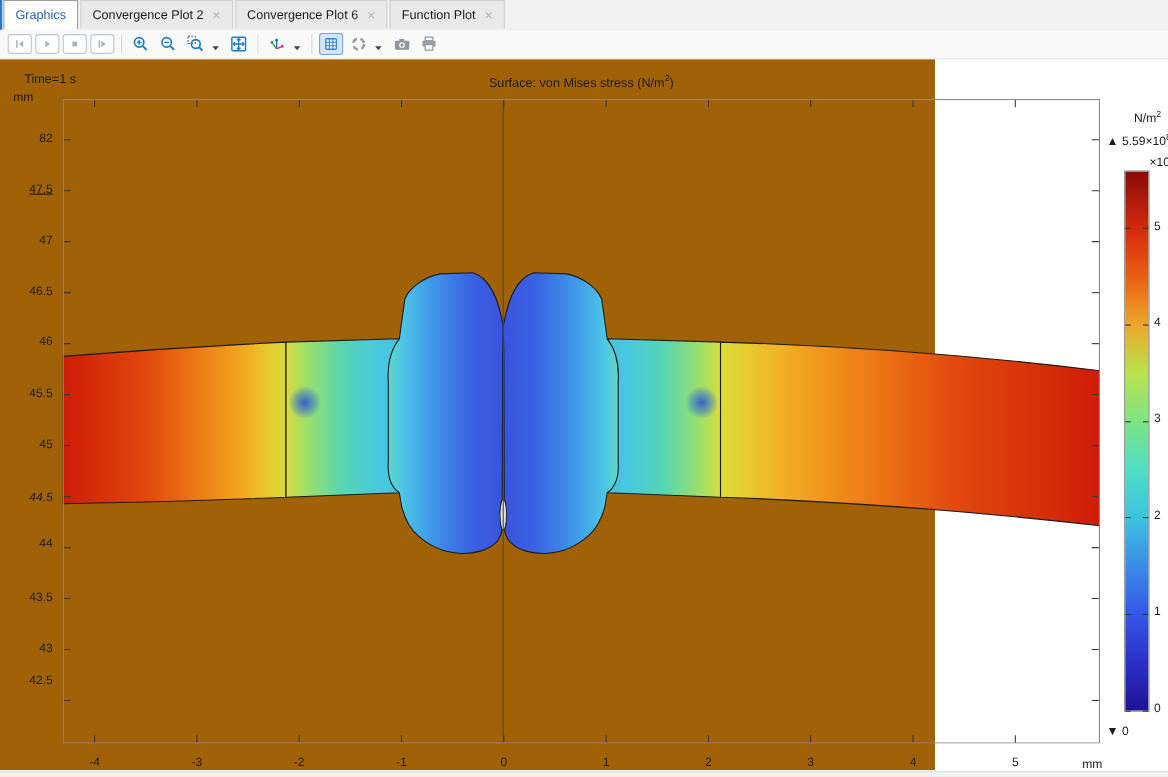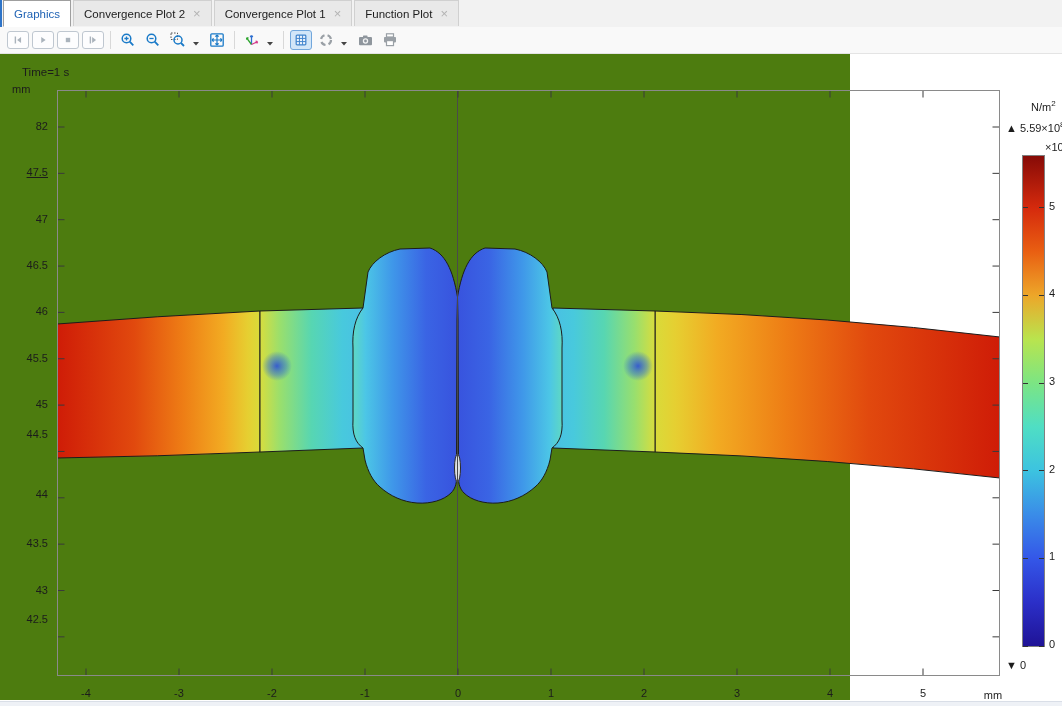--- a/index.html
+++ b/index.html
@@ -20,21 +20,21 @@
   .toolbar{position:absolute;left:0;top:27px;width:1062px;height:27px;background:#f9f9f9;
            border-bottom:1px solid #e4e4e4;display:flex;align-items:center;padding-left:7px;
            box-sizing:border-box;}
   .tbtn{width:22px;height:20px;display:flex;align-items:center;justify-content:center;
         border-radius:3px;margin-right:3px;}
   .tbtn.framed{border:1px solid #bfc7d0;background:#fdfdfe;width:20px;height:16px;}
   .tbtn.grid-on{background:#d2e6f8;border:1px solid #72a7dc;width:20px;height:18px;}
   .tsep{width:1px;height:18px;background:#d8d8d8;margin:0 6px 0 3px;}
   .caret{margin:6px 6px 0 0;}
   
-  .canvas{position:absolute;left:0;top:54px;width:850px;height:646px;background:#4d7c0f;}
+  .canvas{position:absolute;left:0;top:54px;width:850px;height:646px;background:#a16207;}
   .abs{position:absolute;white-space:nowrap;}
   .time-label{left:22px;top:12px;font-size:11.5px;}
   .plot-title{left:57px;top:13px;width:943px;text-align:center;font-size:11.5px;}
   sup{font-size:8px;}
   .yunit{left:12px;top:29px;font-size:11px;}
   .xunit{left:973px;top:635px;width:40px;text-align:center;font-size:11px;}
   .xlab{position:absolute;width:30px;text-align:center;top:633px;font-size:11px;}
   .ylab{position:absolute;width:42px;text-align:right;left:6px;font-size:11px;}
   
   .cb-text{font-size:11px;}
@@ -54,21 +54,21 @@
     <div class="accent"></div>
     <div id="tabs">
         <div class="tab active">
           <span class="tab-label">Graphics</span>
         </div>
         <div class="tab">
           <span class="tab-label">Convergence Plot 2</span>
           <span class="tab-close">×</span>
         </div>
         <div class="tab">
-          <span class="tab-label">Convergence Plot 1</span>
+          <span class="tab-label">Convergence Plot 6</span>
           <span class="tab-close">×</span>
         </div>
         <div class="tab">
           <span class="tab-label">Function Plot</span>
           <span class="tab-close">×</span>
         </div>
       </div>
   </div>
 
   <div class="toolbar">
@@ -163,20 +163,21 @@
       <svg width="16" height="16" viewBox="0 0 16 16">
         <rect x="4.5" y="1.8" width="7" height="3.2" fill="#fff" stroke="#9aa0a6" stroke-width="1.2"></rect>
         <rect x="2" y="5" width="12" height="5.4" rx="0.8" fill="#9aa0a6"></rect>
         <rect x="4.5" y="8.6" width="7" height="5" fill="#fff" stroke="#9aa0a6" stroke-width="1.2"></rect>
         </svg>
     </div>
   </div>
 
   <div class="canvas">
     <div class="abs time-label">Time=1 s</div>
+    <div class="abs plot-title"><span>Surface: von Mises stress (N/m</span><sup>2</sup><span>)</span></div>
     <div class="abs yunit">mm</div>
     <div class="abs xunit">mm</div>
 
     <svg id="plot-svg" width="943" height="586" viewBox="0 0 943 586" style="position:absolute;left:57px;top:36px;">
       <defs>
         <linearGradient id="gArmL" gradientUnits="userSpaceOnUse" x1="0" y1="0" x2="203" y2="0">
           <stop offset="0" stop-color="#cf1c07"></stop>
             <stop offset="0.38" stop-color="#e1490e"></stop>
           <stop offset="0.62" stop-color="#ee7d15"></stop>
             <stop offset="0.82" stop-color="#f2ab22"></stop>
@@ -298,21 +299,21 @@
         <div class="xlab" style="left: 908px;">5</div>
       </div>
     <div id="ylabels">
         <div class="ylab" style="top: 66px;">82</div>
         <div class="ylab" style="top: 112.35px; text-decoration: underline;">47.5</div>
         <div class="ylab" style="top: 158.7px;">47</div>
         <div class="ylab" style="top: 205.05px;">46.5</div>
         <div class="ylab" style="top: 251.4px;">46</div>
         <div class="ylab" style="top: 297.75px;">45.5</div>
         <div class="ylab" style="top: 344.1px;">45</div>
-        <div class="ylab" style="top: 374px;">44.5</div>
+        <div class="ylab" style="top: 392px; font-style: italic;">44.5</div>
         <div class="ylab" style="top: 434px;">44</div>
         <div class="ylab" style="top: 483.15px;">43.5</div>
         <div class="ylab" style="top: 529.5px;">43</div>
         <div class="ylab" style="top: 559px; text-align: right;">42.5</div>
       </div>
 
     <div class="abs cb-text" style="left:1031px;top:45px;"><span>N/m</span><sup>2</sup></div>
     <div class="abs cb-text" style="left:1006px;top:66px;"><span>▲</span> <span>5.59×10</span><sup>8</sup></div>
     <div class="abs cb-text" style="left:1021px;top:85px;margin-left:24px;"><span>×10</span><sup>8</sup></div>
     <div id="cbar" style="background: linear-gradient(to top, rgb(31, 19, 150) 0%, rgb(43, 47, 200) 8.9%, rgb(52, 87, 232) 17.9%, rgb(58, 140, 232) 26.8%, rgb(60, 195, 224) 35.8%, rgb(79, 222, 196) 44.7%, rgb(124, 229, 131) 53.7%, rgb(185, 228, 78) 62.6%, rgb(237, 166, 41) 71.6%, rgb(233, 95, 18) 80.5%, rgb(213, 42, 13) 89.4%, rgb(135, 11, 7) 100%);">

